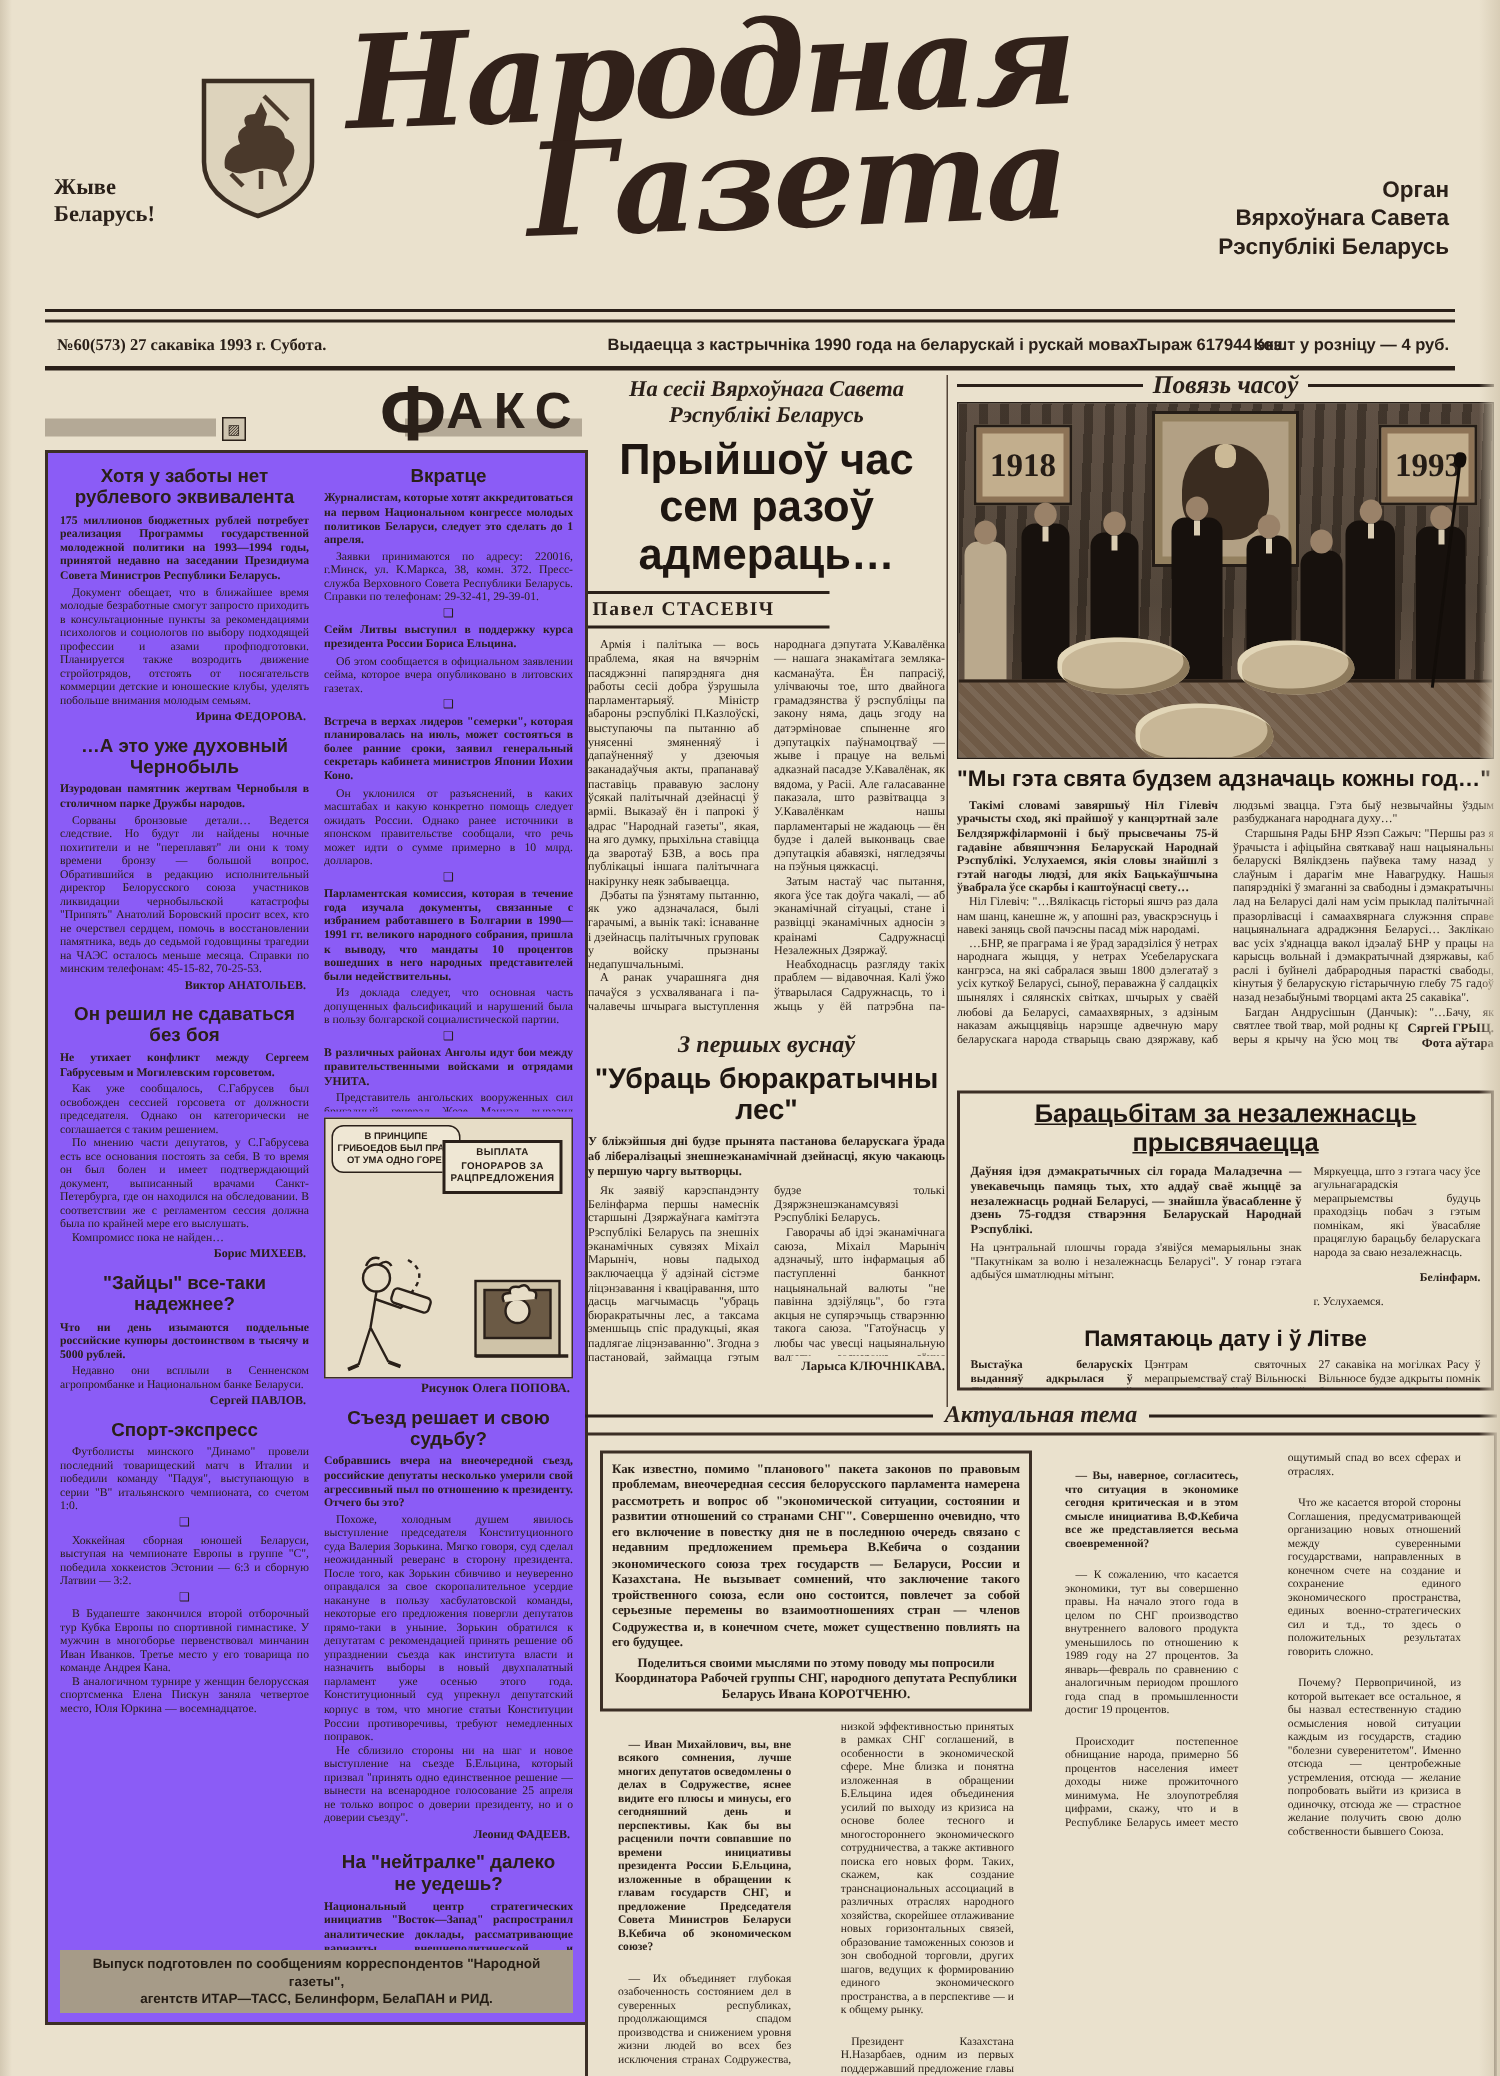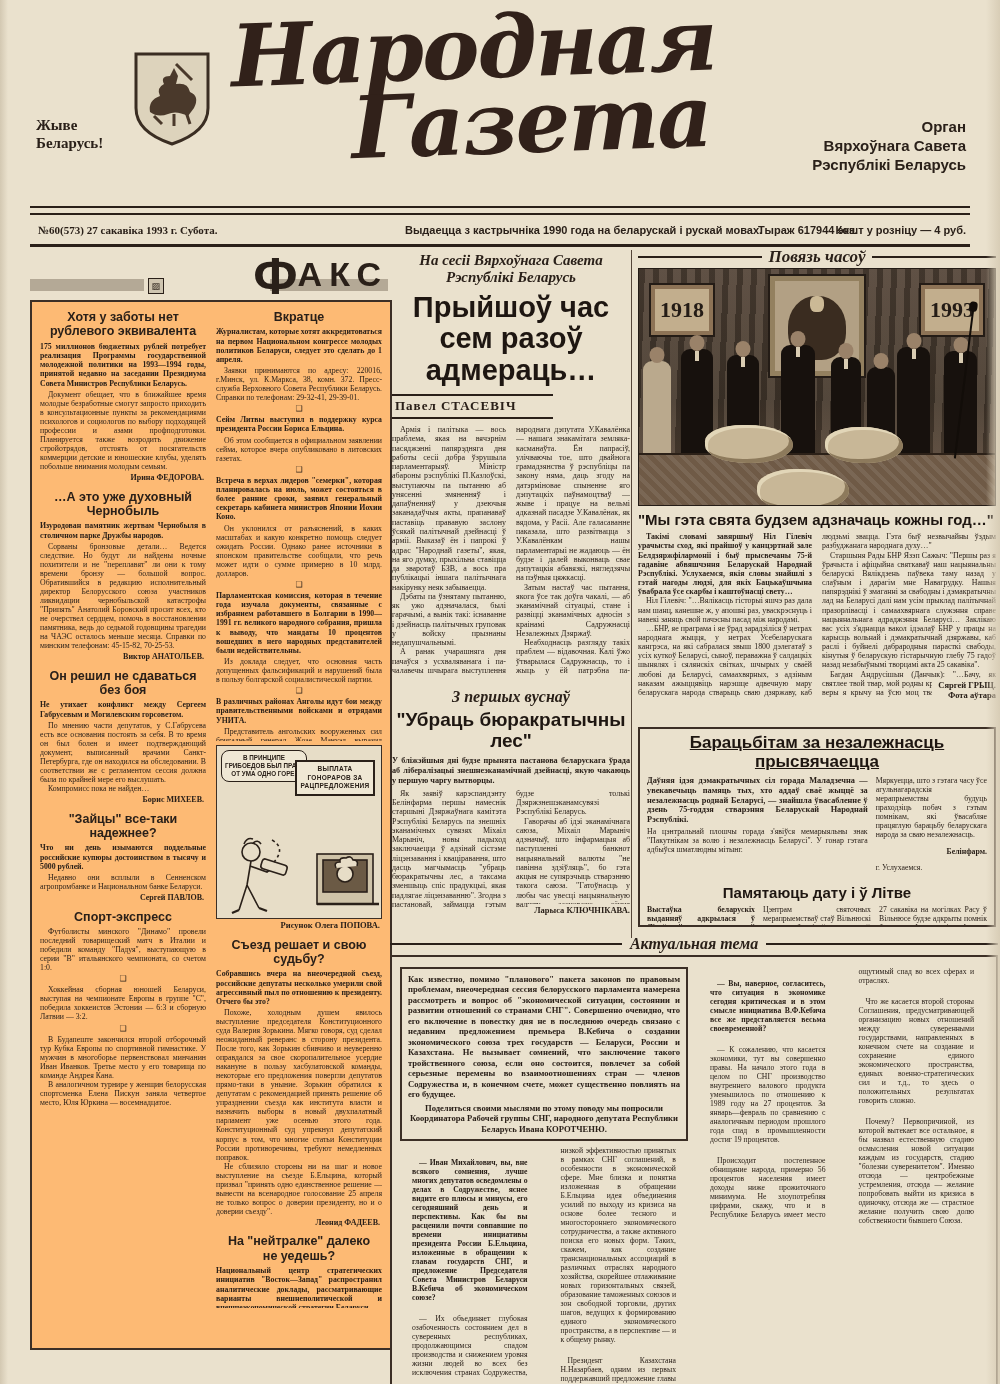--- a/index.html
+++ b/index.html
@@ -27,21 +27,21 @@
   .rule-thick{left:30px;right:30px;top:244px;height:3px;background:#2a2019;}
 
   
   .faxhead{left:30px;top:252px;width:358px;height:46px;}
   .faxbar{position:absolute;top:27px;height:12px;background:#b4a996;}
   .faxletters{position:absolute;left:0;right:0;top:0;text-align:right;}
   .fax-f{font:bold 52px/44px "Liberation Sans",sans-serif;color:#2a2019;vertical-align:-8px;}
   .fax-aks{font:bold 34px/44px "Liberation Sans",sans-serif;letter-spacing:7px;color:#2a2019;}
   .faxicon{position:absolute;left:118px;top:26px;width:14px;height:14px;border:1px solid #2a2019;
            background:#cfc5b0;font:9px/14px sans-serif;text-align:center;color:#2a2019;}
-  .faxbox{left:30px;top:300px;width:358px;height:1046px;border:2px solid #3c2f26;background:#fdba74;}
+  .faxbox{left:30px;top:300px;width:358px;height:1046px;border:2px solid #3c2f26;background:#8b5cf6;}
   .colA{position:absolute;left:8px;top:6px;width:166px;height:1000px;overflow:hidden;}
   .colB{position:absolute;left:184px;top:6px;width:166px;height:1000px;overflow:hidden;}
   .fa-title{font:bold 12.5px/1.15 "Liberation Sans",sans-serif;text-align:center;margin:7px 4px 3px;}
   .lead8{font:bold 7.8px/1.18 "Liberation Serif",serif;text-align:justify;margin:0 0 2px;}
   .body8{font-size:7.8px;line-height:1.16;}
   .body8 p{margin:0;text-indent:8px;text-align:justify;}
   .body8 p.sq{text-indent:0;text-align:center;font-size:8px;margin:2px 0;}
   .sig8{font:bold 8px/1.2 "Liberation Serif",serif;text-align:right;margin:2px 2px 0 0;}
   .sq{ text-align:center;font-size:8px;margin:2px 0;}
   .briefs{height:414px;overflow:hidden;}
@@ -182,20 +182,21 @@
       <div class="fa-title">…А это уже духовный Чернобыль</div>
       <div class="lead8">Изуродован памятник жертвам Чернобыля в столичном парке Дружбы народов.</div>
       <div class="body8">
           <p>Сорваны бронзовые детали… Ведется следствие. Но будут ли найдены ночные похитители и не "переплавят" ли они к тому времени бронзу — большой вопрос. Обратившийся в редакцию исполнительный директор Белорусского союза участников ликвидации чернобыльской катастрофы "Припять" Анатолий Боровский просит всех, кто не очерствел сердцем, помочь в восстановлении памятника, ведь до седьмой годовщины трагедии на ЧАЭС осталось меньше месяца. Справки по минским телефонам: 45-15-82, 70-25-53.</p>
         </div>
       <div class="sig8">Виктор АНАТОЛЬЕВ.</div>
 
       <div class="fa-title">Он решил не сдаваться без боя</div>
       <div class="lead8">Не утихает конфликт между Сергеем Габрусевым и Могилевским горсоветом.</div>
       <div class="body8">
+          <p>Как уже сообщалось, С.Габрусев был освобожден сессией горсовета от должности председателя. Однако он категорически не соглашается с таким решением.</p>
           <p>По мнению части депутатов, у С.Габрусева есть все основания постоять за себя. В то время он был болен и имеет подтверждающий документ, выписанный врачами Санкт-Петербурга, где он находился на обследовании. В соответствии же с регламентом сессия должна была по крайней мере его выслушать.</p>
           <p>Компромисс пока не найден…</p>
         </div>
       <div class="sig8">Борис МИХЕЕВ.</div>
 
       <div class="fa-title">"Зайцы" все-таки надежнее?</div>
       <div class="lead8">Что ни день изымаются поддельные российские купюры достоинством в тысячу и 5000 рублей.</div>
       <div class="body8">
           <p>Недавно они всплыли в Сенненском агропромбанке и Национальном банке Беларуси.</p>
         </div>
@@ -271,20 +272,24 @@
           <p>Похоже, холодным душем явилось выступление председателя Конституционного суда Валерия Зорькина. Мягко говоря, суд сделал неожиданный реверанс в сторону президента. После того, как Зорькин сбивчиво и неуверенно оправдался за свое скоропалительное усердие накануне в пользу хасбулатовской команды, некоторые его предложения повергли депутатов прямо-таки в уныние. Зорькин обратился к депутатам с рекомендацией принять решение об упразднении съезда как института власти и назначить выборы в новый двухпалатный парламент уже осенью этого года. Конституционный суд упрекнул депутатский корпус в том, что многие статьи Конституции России противоречивы, требуют немедленных поправок.</p>
           <p>Не сблизило стороны ни на шаг и новое выступление на съезде Б.Ельцина, который призвал "принять одно единственное решение — вынести на всенародное голосование 25 апреля не только вопрос о доверии президенту, но и о доверии съезду".</p>
         </div>
       <div class="sig8">Леонид ФАДЕЕВ.</div>
 
       <div class="fa-title">На "нейтралке" далеко не уедешь?</div>
       <div class="lead8">Национальный центр стратегических инициатив "Восток—Запад" распространил аналитические доклады, рассматривающие варианты внешнеполитической и внешнеэкономической стратегии Беларуси.</div>
 
     </div>
 
+    <div class="faxfooter">
+      <span>Выпуск подготовлен по сообщениям корреспондентов "Народной газеты",</span><br>
+      <span>агентств ИТАР—ТАСС, Белинформ, БелаПАН и РИД.</span>
+    </div>
   </div>
 
   <div class="abs midsec">
     <div class="kicker pre">На сесіі Вярхоўнага Савета
 Рэспублікі Беларусь</div>
     <div class="bigheadline pre">Прыйшоў час
 сем разоў
 адмераць…</div>
     <div class="byline">Павел СТАСЕВІЧ</div>
     <div class="mbody cols2">

